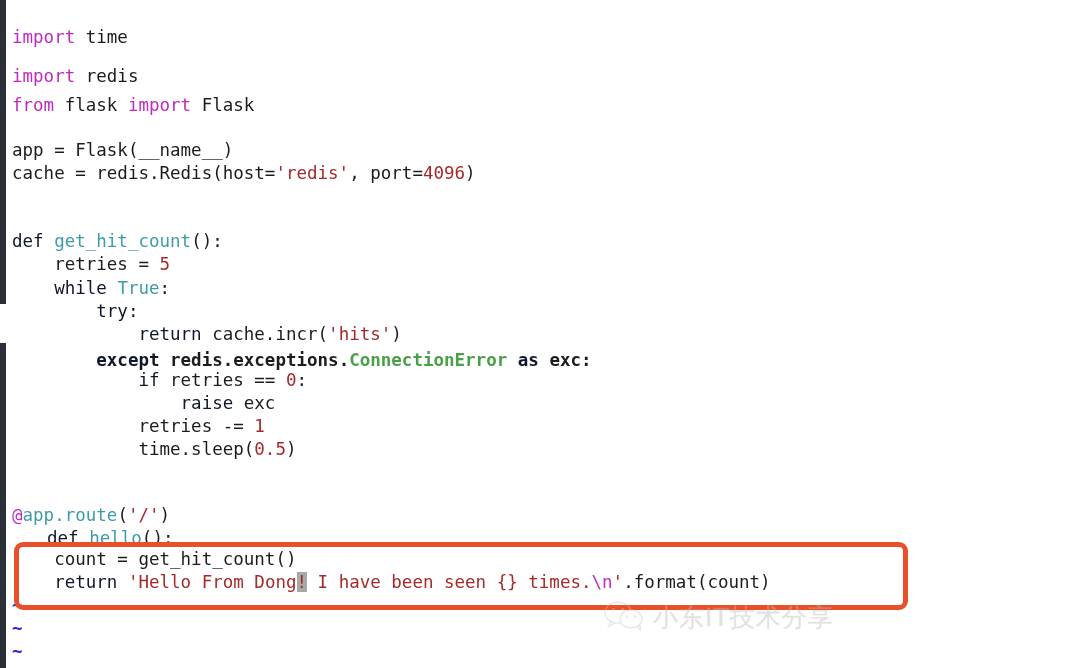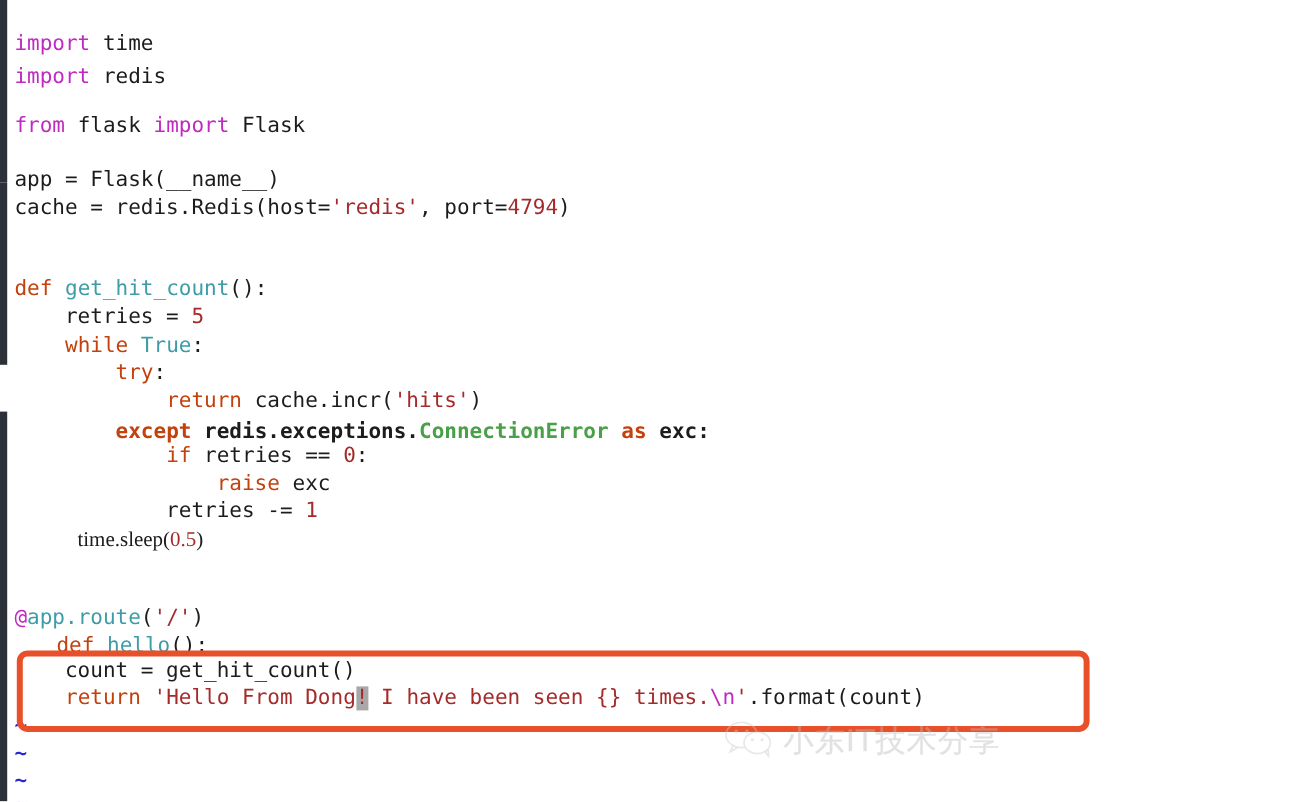--- a/index.html
+++ b/index.html
@@ -48,21 +48,21 @@
     white-space: pre;
     font-family: "DejaVu Sans Mono", "Liberation Mono", monospace;
     font-size: 17.5px;
     line-height: 24px;
     letter-spacing: 0px;
     color: #1c1c1c;
   }
 
   
   .t-kw      { color: #c02ac0; }             
-  .t-kw2     { color: #c2410c; }             
+  .t-kw2     { color: #0f172a; }             
   .t-name    { color: #3d9ca8; }             
   .t-str     { color: #a52a2a; }             
   .t-num     { color: #a52a2a; }
   .t-exc     { color: #49a049; }             
   .t-esc     { color: #c02ac0; }             
   .t-plain   { color: #1c1c1c; }
 
   .cursor {
     background: #a8a8a8;
     color: #a52a2a;
@@ -118,34 +118,34 @@
 <body>
 
 <div id="screen">
 
   <div class="edge-strip edge-a"></div>
   <div class="edge-strip edge-b"></div>
   <div class="edge-strip edge-c"></div>
 
   <div class="code-area" id="code-area">
       <div class="line" style="top: 25px;"><span class="t-kw">import</span><span class="t-plain"> time</span></div>
-      <div class="line" style="top: 52px; text-align: right;"><span class="t-kw">import</span><span class="t-plain"> redis</span></div>
+      <div class="line" style="top: 64px; text-align: right;"><span class="t-kw">import</span><span class="t-plain"> redis</span></div>
       <div class="line" style="top: 93px;"><span class="t-kw">from</span><span class="t-plain"> flask </span><span class="t-kw">import</span><span class="t-plain"> Flask</span></div>
       <div class="line" style="top: 138px;"><span class="t-plain">app = Flask(__name__)</span></div>
-      <div class="line" style="top: 161px;"><span class="t-plain">cache = redis.Redis(host=</span><span class="t-str">'redis'</span><span class="t-plain">, port=</span><span class="t-num">4794</span><span class="t-plain">)</span></div>
+      <div class="line" style="top: 161px;"><span class="t-plain">cache = redis.Redis(host=</span><span class="t-str">'redis'</span><span class="t-plain">, port=</span><span class="t-num">4096</span><span class="t-plain">)</span></div>
       <div class="line" style="top: 229px;"><span class="t-kw2">def</span><span class="t-plain"> </span><span class="t-name">get_hit_count</span><span class="t-plain">():</span></div>
       <div class="line" style="top: 252px;"><span class="t-plain">    retries = </span><span class="t-num">5</span></div>
       <div class="line" style="top: 276px;"><span class="t-plain">    </span><span class="t-kw2">while</span><span class="t-plain"> </span><span class="t-name">True</span><span class="t-plain">:</span></div>
       <div class="line" style="top: 299px;"><span class="t-plain">        </span><span class="t-kw2">try</span><span class="t-plain">:</span></div>
       <div class="line" style="top: 322px; text-align: right;"><span class="t-plain">            </span><span class="t-kw2">return</span><span class="t-plain"> cache.incr(</span><span class="t-str">'hits'</span><span class="t-plain">)</span></div>
       <div class="line" style="top: 348px; font-weight: bold;"><span class="t-plain">        </span><span class="t-kw2">except</span><span class="t-plain"> redis.exceptions.</span><span class="t-exc">ConnectionError</span><span class="t-plain"> </span><span class="t-kw2">as</span><span class="t-plain"> exc:</span></div>
       <div class="line" style="top: 368px;"><span class="t-plain">            </span><span class="t-kw2">if</span><span class="t-plain"> retries == </span><span class="t-num">0</span><span class="t-plain">:</span></div>
       <div class="line" style="top: 391px;"><span class="t-plain">                </span><span class="t-kw2">raise</span><span class="t-plain"> exc</span></div>
       <div class="line" style="top: 414px;"><span class="t-plain">            retries -= </span><span class="t-num">1</span></div>
-      <div class="line" style="top: 437px; font-family: Liberation Serif, serif;"><span class="t-plain">            time.sleep(</span><span class="t-num">0.5</span><span class="t-plain">)</span></div>
+      <div class="line" style="top: 437px;"><span class="t-plain">            time.sleep(</span><span class="t-num">0.5</span><span class="t-plain">)</span></div>
       <div class="line" style="top: 503px;"><span class="t-kw">@</span><span class="t-name">app.route</span><span class="t-plain">(</span><span class="t-str">'/'</span><span class="t-plain">)</span></div>
       <div class="line" style="top: 526px; margin-left: 35px;"><span class="t-kw2">def</span><span class="t-plain"> </span><span class="t-name">hello</span><span class="t-plain">():</span></div>
       <div class="line" style="top: 547px;"><span class="t-plain">    count = get_hit_count()</span></div>
       <div class="line" style="top: 570px;"><span class="t-plain">    </span><span class="t-kw2">return</span><span class="t-plain"> </span><span class="t-str">'Hello From Dong</span><span class="cursor">!</span><span class="t-str"> I have been seen {} times.</span><span class="t-esc">\n</span><span class="t-str">'</span><span class="t-plain">.format(count)</span></div>
     </div>
 
   <div id="tildes">
       <div class="tilde" style="top: 593px;">~</div>
       <div class="tilde" style="top: 616px;">~</div>
       <div class="tilde" style="top: 639px;">~</div>

